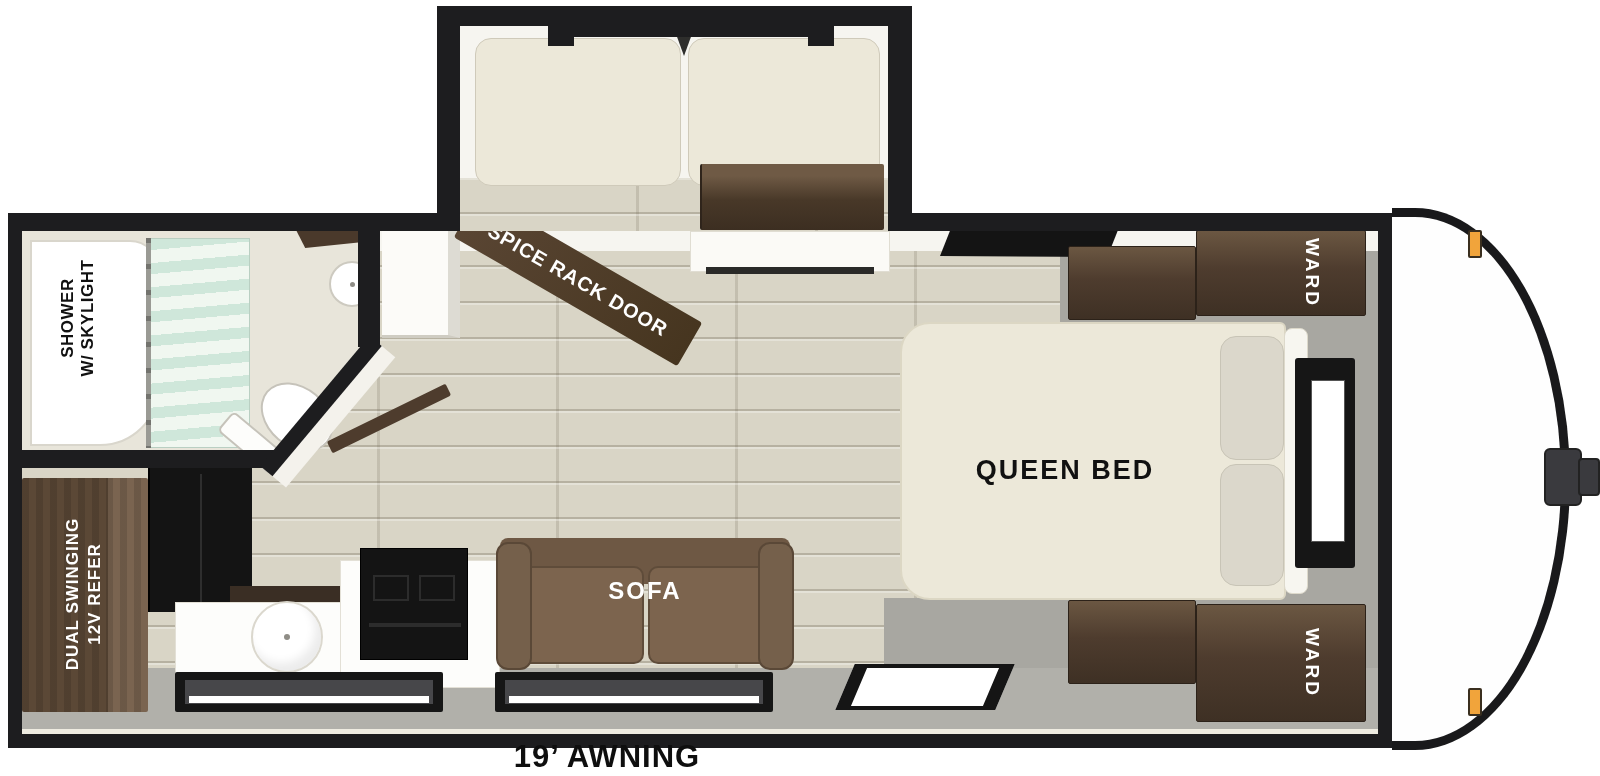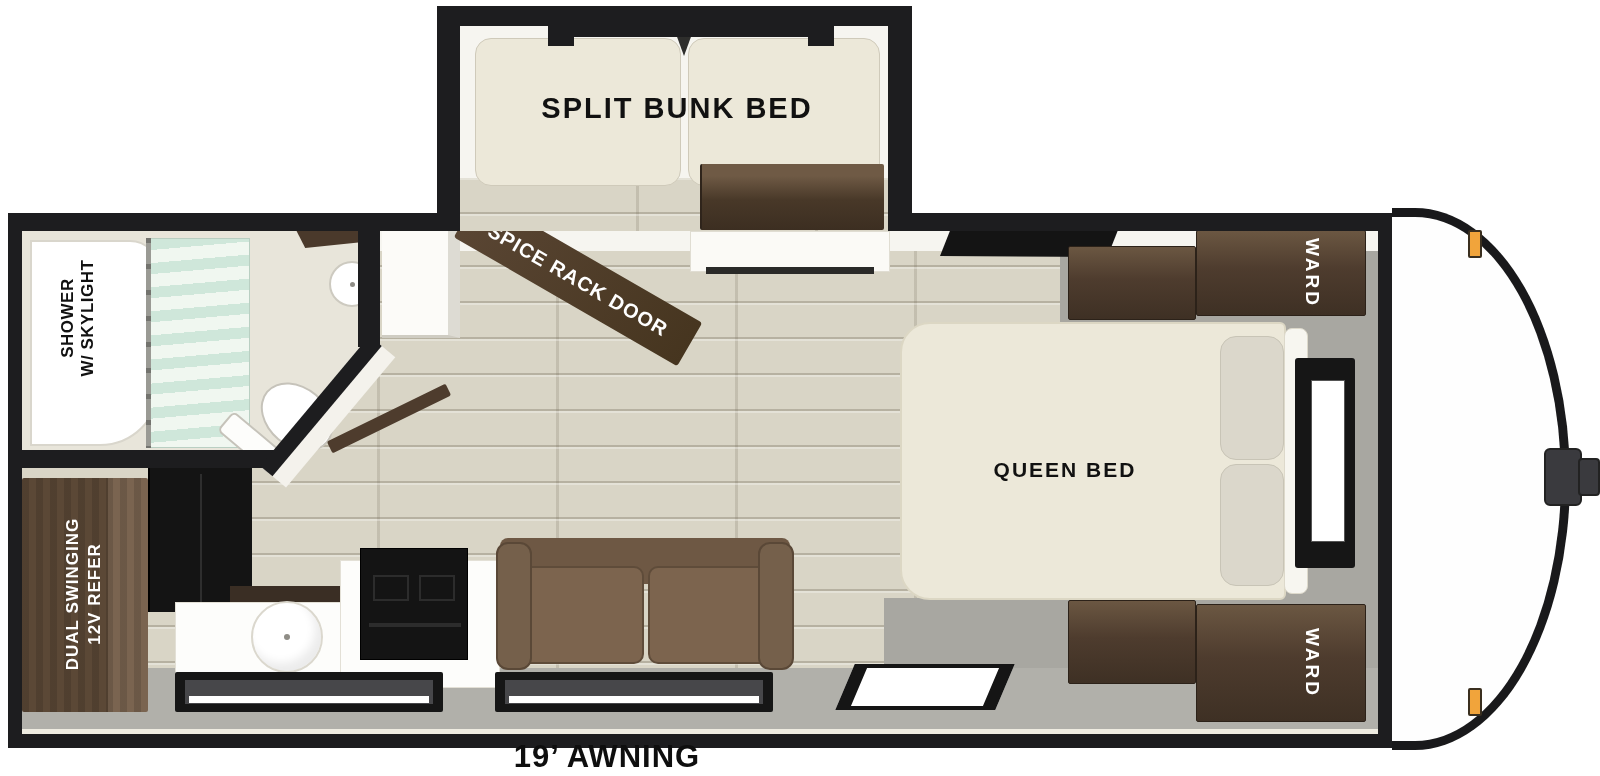--- a/index.html
+++ b/index.html
@@ -89,20 +89,21 @@
     <div class="abs" style="left:12px;top:26px;width:36px;height:26px;border:2px solid #2c2c2c;"></div>
     <div class="abs" style="left:58px;top:26px;width:36px;height:26px;border:2px solid #2c2c2c;"></div>
     <div class="abs" style="left:8px;top:74px;width:92px;height:4px;background:#2c2c2c;"></div>
   </div>
 
   <div class="abs" style="left:500px;top:538px;width:290px;height:46px;background:var(--sofa_brown,#6e5844);border-radius:8px 8px 0 0;"></div>
   <div class="abs" style="left:514px;top:566px;width:130px;height:98px;background:var(--sofa_cushion,#7c644e);border:2px solid #5f4c3a;border-radius:10px;"></div>
   <div class="abs" style="left:648px;top:566px;width:130px;height:98px;background:var(--sofa_cushion,#7c644e);border:2px solid #5f4c3a;border-radius:10px;"></div>
   <div class="abs" style="left:496px;top:542px;width:36px;height:128px;background:#75604b;border:2px solid #5a4837;border-radius:12px;"></div>
   <div class="abs" style="left:758px;top:542px;width:36px;height:128px;background:#75604b;border:2px solid #5a4837;border-radius:12px;"></div>
+  <div class="abs ctr white-t label" style="left:560px;top:576px;width:170px;height:30px;font-size:24px;letter-spacing:2px;">SOFA</div>
 
   <div class="abs bwin" style="left:175px;top:672px;width:268px;height:40px;">
     <div class="slat"></div>
     <div class="slit"></div>
   </div>
   <div class="abs bwin" style="left:495px;top:672px;width:278px;height:40px;">
     <div class="slat"></div>
     <div class="slit"></div>
   </div>
   <div class="abs" style="left:845px;top:664px;width:160px;height:46px;background:#fff;transform:skewX(-23deg);
@@ -122,37 +123,36 @@
   <div class="abs ctr white-t rot90 label" style="left:1272px;top:262px;width:80px;height:22px;font-size:19px;letter-spacing:3px;">WARD</div>
   <div class="abs wood-cab" style="left:1068px;top:600px;width:128px;height:84px;"></div>
   <div class="abs wood-cab" style="left:1196px;top:604px;width:170px;height:118px;"></div>
   <div class="abs ctr white-t rot90 label" style="left:1272px;top:652px;width:80px;height:22px;font-size:19px;letter-spacing:3px;">WARD</div>
 
   <div class="abs" style="left:900px;top:322px;width:386px;height:278px;background:var(--mattress,#ece8d9);
               border:2px solid #dcd7c4;border-radius:30px 6px 6px 30px;"></div>
   <div class="abs" style="left:1284px;top:328px;width:24px;height:266px;background:#f7f6f0;border:1px solid #ddd9cb;border-radius:8px;"></div>
   <div class="abs" style="left:1220px;top:336px;width:64px;height:124px;background:var(--pillow,#dbd7cb);border:1px solid #c8c4b6;border-radius:16px;"></div>
   <div class="abs" style="left:1220px;top:464px;width:64px;height:122px;background:var(--pillow,#dbd7cb);border:1px solid #c8c4b6;border-radius:16px;"></div>
-  <div class="abs ctr label" style="left:930px;top:452px;width:270px;height:36px;font-size:21px;letter-spacing:2px;">QUEEN BED</div>
+  <div class="abs ctr label" style="left:930px;top:452px;width:270px;height:36px;font-size:27px;letter-spacing:2px;">QUEEN BED</div>
   <div class="abs" style="left:1295px;top:358px;width:60px;height:210px;background:#161616;border-radius:3px;">
     <div class="abs" style="left:16px;top:22px;width:34px;height:162px;background:#fff;border:1px solid #555;"></div>
   </div>
 
   <div class="abs wall" style="left:437px;top:6px;width:475px;height:225px;"></div>
   <div class="abs band" style="left:460px;top:26px;width:428px;height:205px;"></div>
   <div class="abs wood" style="left:460px;top:178px;width:428px;height:53px;"></div>
   <div class="abs" style="left:475px;top:38px;width:206px;height:148px;background:var(--mattress,#ece8d9);border:1px solid #cfcaba;border-radius:16px;"></div>
   <div class="abs" style="left:688px;top:38px;width:192px;height:148px;background:var(--mattress,#ece8d9);border:1px solid #cfcaba;border-radius:16px;"></div>
   <div class="abs" style="left:676px;top:34px;width:16px;height:22px;background:#2e2e2c;clip-path:polygon(0 0,100% 0,50% 100%);"></div>
   <div class="abs wall" style="left:548px;top:18px;width:26px;height:28px;"></div>
   <div class="abs wall" style="left:808px;top:18px;width:26px;height:28px;"></div>
   <div class="abs wall" style="left:560px;top:24px;width:262px;height:13px;"></div>
   <div class="abs" style="left:700px;top:164px;width:184px;height:66px;border-radius:2px;border-left:2px solid #2f241b;
               background:linear-gradient(180deg,#6f5a45 0 18%,#483828 55%,#3c2e21 100%);"></div>
-  <div class="abs ctr label" style="left:477px;top:90px;width:400px;height:36px;font-size:29px;letter-spacing:2px;">SPLIT BUNK BED</div>
 
   <div class="abs wall" style="left:8px;top:213px;width:429px;height:18px;"></div>
   <div class="abs wall" style="left:912px;top:213px;width:478px;height:18px;"></div>
   <div class="abs wall" style="left:8px;top:213px;width:14px;height:535px;"></div>
   <div class="abs wall" style="left:8px;top:734px;width:1394px;height:14px;"></div>
   <div class="abs wall" style="left:1378px;top:213px;width:24px;height:535px;"></div>
 
   <div class="abs" style="left:1392px;top:208px;width:178px;height:542px;background:var(--cap_white,#fefefe);
               border:9px solid #19191b;border-left:none;border-radius:0 155px 155px 0 / 0 271px 271px 0;"></div>
   <div class="abs" style="left:1468px;top:230px;width:14px;height:28px;background:var(--amber,#f1a43b);border:2px solid #3a2f1f;border-radius:2px;"></div>

